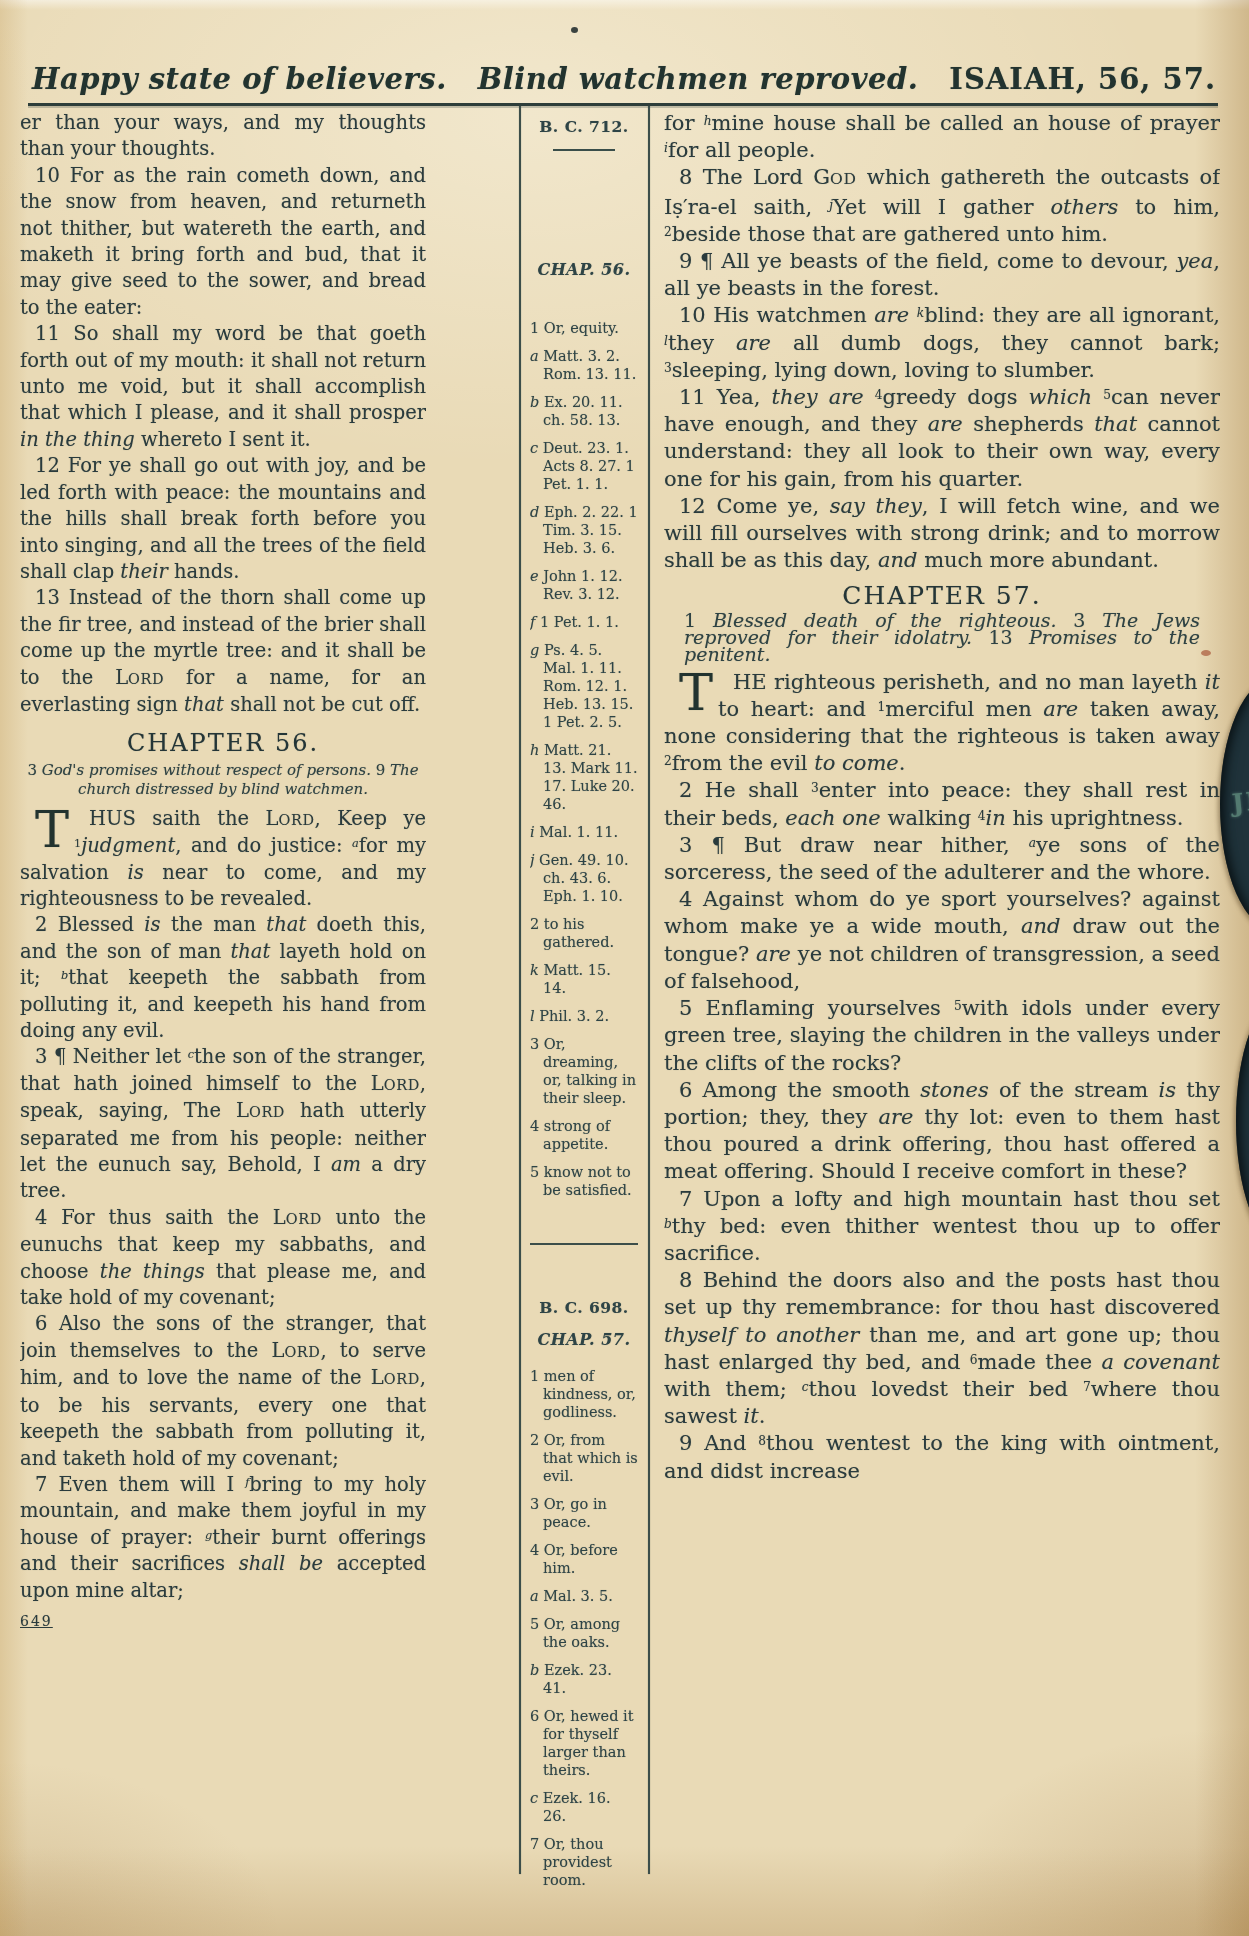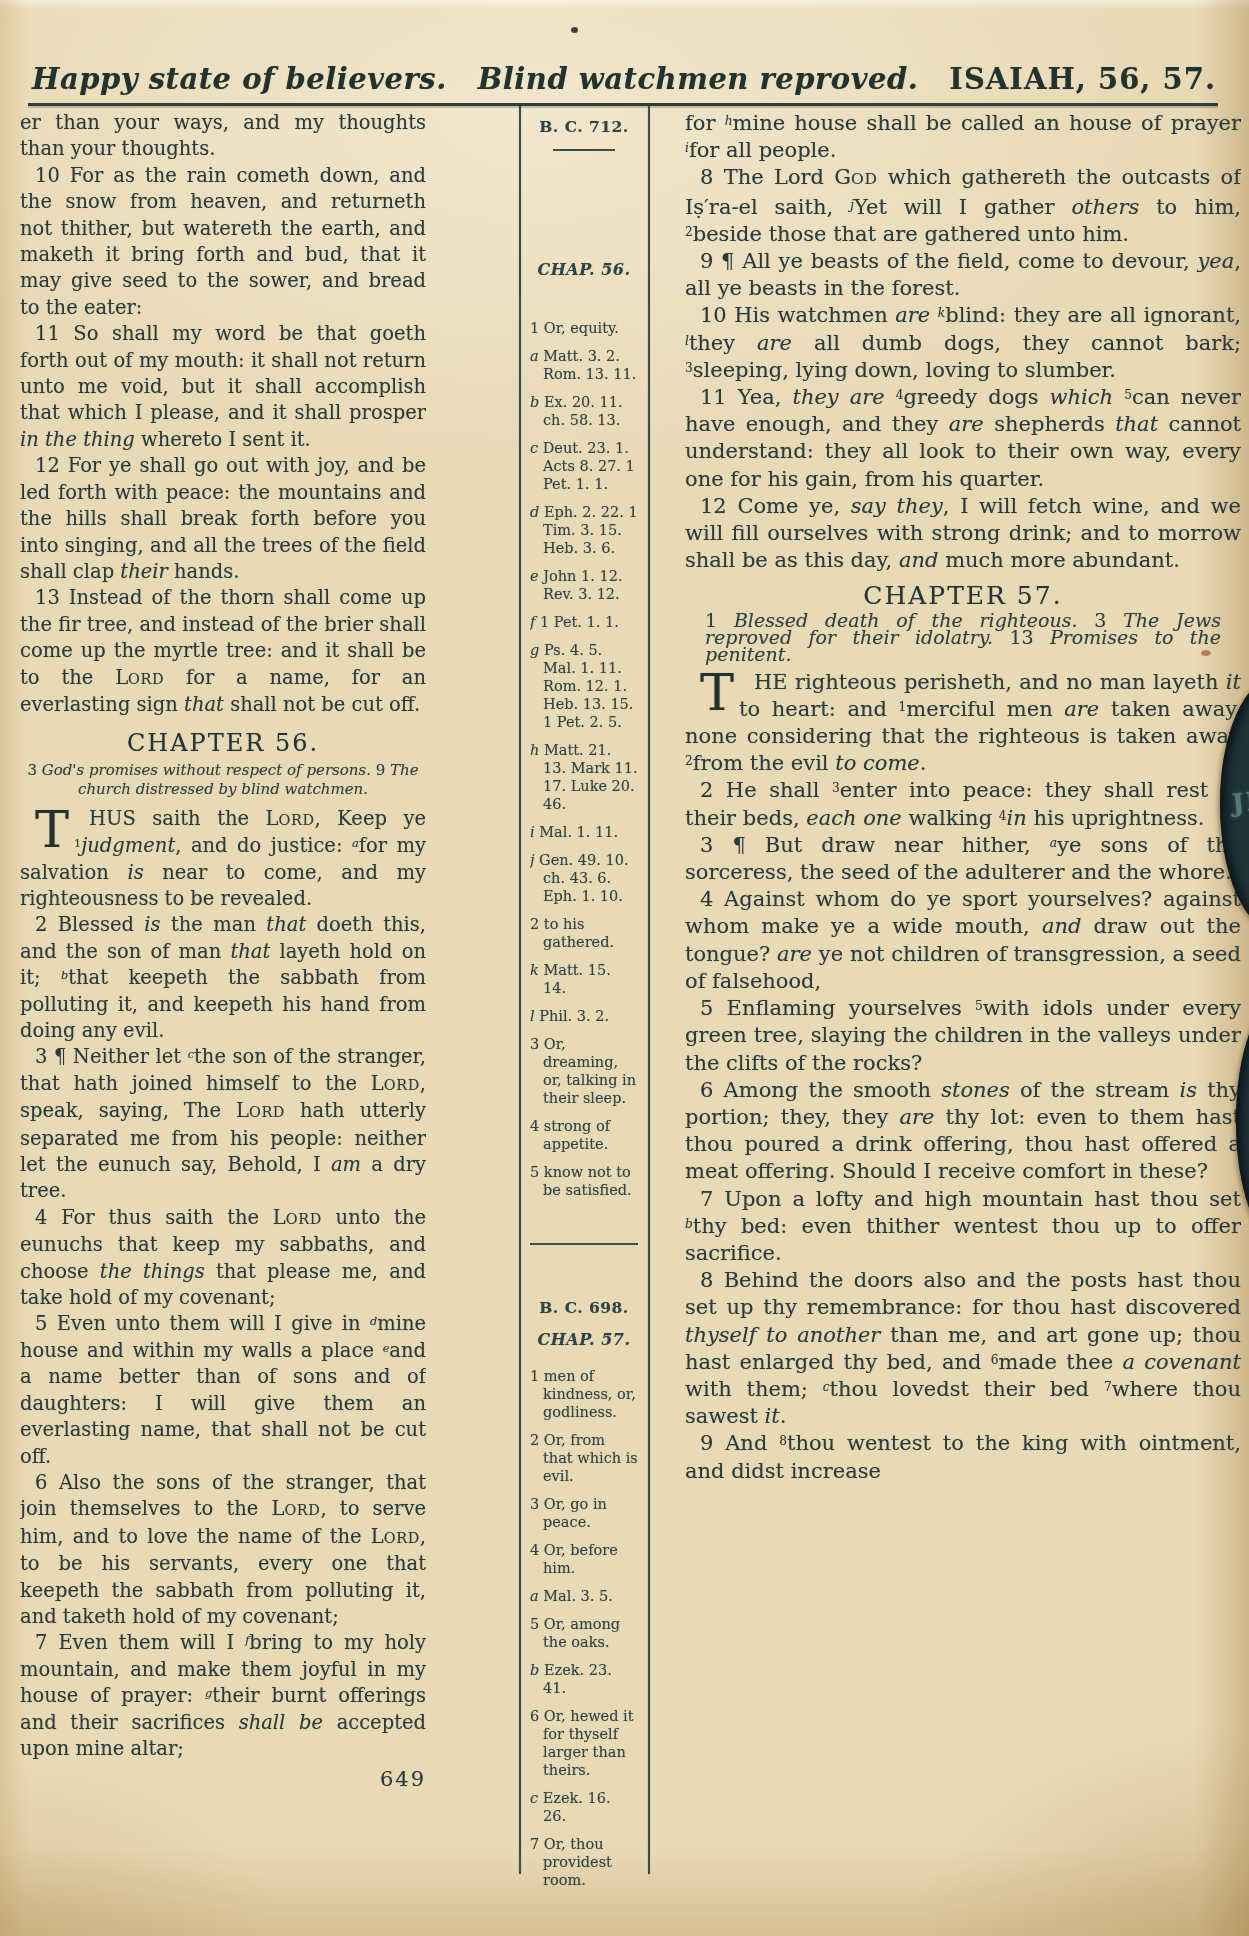--- a/index.html
+++ b/index.html
@@ -28,33 +28,33 @@
   .h-left,.h-center{font-style:italic;font-weight:bold;letter-spacing:0.5px;}
   .h-right{font-weight:bold;letter-spacing:1px;}
   .header-rule{position:absolute;left:28px;top:103px;width:1190px;height:3px;background:#2e3e3a;box-shadow:0 2px 0 rgba(46,62,58,0.25);}
   
   .vrule{position:absolute;top:106px;width:2px;height:1768px;background:#3c4e4a;box-shadow:0 0 1px rgba(60,78,74,0.8);}
   .vrule-1{left:519px;}
   .vrule-2{left:648px;}
   
   .col-left{position:absolute;left:20px;top:110px;width:406px;height:1790px;overflow:hidden;
     font-size:19.5px;line-height:26.4px;text-align:justify;}
-  .col-right{position:absolute;left:685px;top:110px;width:556px;height:1790px;overflow:hidden;
+  .col-right{position:absolute;left:664px;top:110px;width:556px;height:1790px;overflow:hidden;
     font-size:21px;line-height:27.2px;text-align:justify;}
   .blk{margin:0;text-indent:15px;}
   .t-cont{text-indent:0;}
   .t-chapter{text-align:center;text-indent:0;font-size:24px;letter-spacing:2px;margin:12px 0 4px;color:#243537;}
   .col-right .t-chapter{font-size:25px;margin:8px 0 2px;}
   .t-summary{font-size:15px;line-height:19px;text-align:center;text-indent:0;margin:0 6px 7px;color:#2e4243;}
   .col-right .t-summary{font-size:19px;line-height:17px;text-align:justify;padding:0 14px;margin-bottom:6px;}
   sup{font-size:0.58em;vertical-align:0.45em;line-height:0;}
   .scf{}
   .scr{font-size:0.74em;text-transform:uppercase;letter-spacing:0.6px;}
   .dropcap{float:left;font-size:51px;line-height:42px;padding:3px 5px 0 0;color:#22332f;}
-  .page-num{text-align:right;font-size:21px;letter-spacing:2px;margin-top:4px;text-indent:0;}
+  .page-num{text-align:left;font-size:14px;letter-spacing:2px;margin-top:4px;text-indent:0;text-decoration:underline;}
   
   .col-mid{position:absolute;left:530px;top:112px;width:108px;height:1790px;overflow:hidden;
     font-size:14.5px;line-height:18px;color:#2e4446;}
   .bc{text-align:center;font-weight:bold;font-size:15.5px;letter-spacing:0.5px;margin-top:6px;}
   .bc-rule{width:62px;height:2px;background:#3a4e4a;margin:13px auto 0;}
   .chap{text-align:center;font-weight:bold;font-size:16px;letter-spacing:0.5px;font-style:italic;}
   .chap-56{margin:110px 0 40px;}
   .mid-divider{height:2px;background:#3c4e4a;margin:44px -2px 0;}
   .bc-57{margin-top:54px;}
   .chap-57{margin:14px 0 18px;}
@@ -106,21 +106,20 @@
         <p class="blk t-summary">3 <i>God's promises without respect of persons.</i> 9 <i>The church distressed by blind watchmen.</i></p>
 
         <p class="blk t-verse"><span class="dropcap">T</span>HUS saith the <span class="scf">L</span><span class="scr">ord</span>, Keep ye <sup>1</sup><i>judgment</i>, and do justice: <sup><i>a</i></sup>for my salvation <i>is</i> near to come, and my righteousness to be revealed.</p>
 
         <p class="blk t-verse">2 Blessed <i>is</i> the man <i>that</i> doeth this, and the son of man <i>that</i> layeth hold on it; <sup><i>b</i></sup>that keepeth the sabbath from polluting it, and keepeth his hand from doing any evil.</p>
 
         <p class="blk t-verse">3 ¶ Neither let <sup><i>c</i></sup>the son of the stranger, that hath joined himself to the <span class="scf">L</span><span class="scr">ord</span>, speak, saying, The <span class="scf">L</span><span class="scr">ord</span> hath utterly separated me from his people: neither let the eunuch say, Behold, I <i>am</i> a dry tree.</p>
 
         <p class="blk t-verse">4 For thus saith the <span class="scf">L</span><span class="scr">ord</span> unto the eunuchs that keep my sabbaths, and choose <i>the things</i> that please me, and take hold of my covenant;</p>
 
-        <p class="blk t-verse">5 Even unto them will I give in <sup><i>d</i></sup>mine house and within my walls a place <sup><i>e</i></sup>and a name better than of sons and of daughters: I will give them an everlasting name, that shall not be cut off.</p>
 
         <p class="blk t-verse">6 Also the sons of the stranger, that join themselves to the <span class="scf">L</span><span class="scr">ord</span>, to serve him, and to love the name of the <span class="scf">L</span><span class="scr">ord</span>, to be his servants, every one that keepeth the sabbath from polluting it, and taketh hold of my covenant;</p>
 
         <p class="blk t-verse">7 Even them will I <sup><i>f</i></sup>bring to my holy mountain, and make them joyful in my house of prayer: <sup><i>g</i></sup>their burnt offerings and their sacrifices <i>shall be</i> accepted upon mine altar;</p>
       </div>
     <div class="page-num">649</div>
   </div>
 
   <div class="col-mid txt">
     <div class="bc">B. C. 712.</div>

